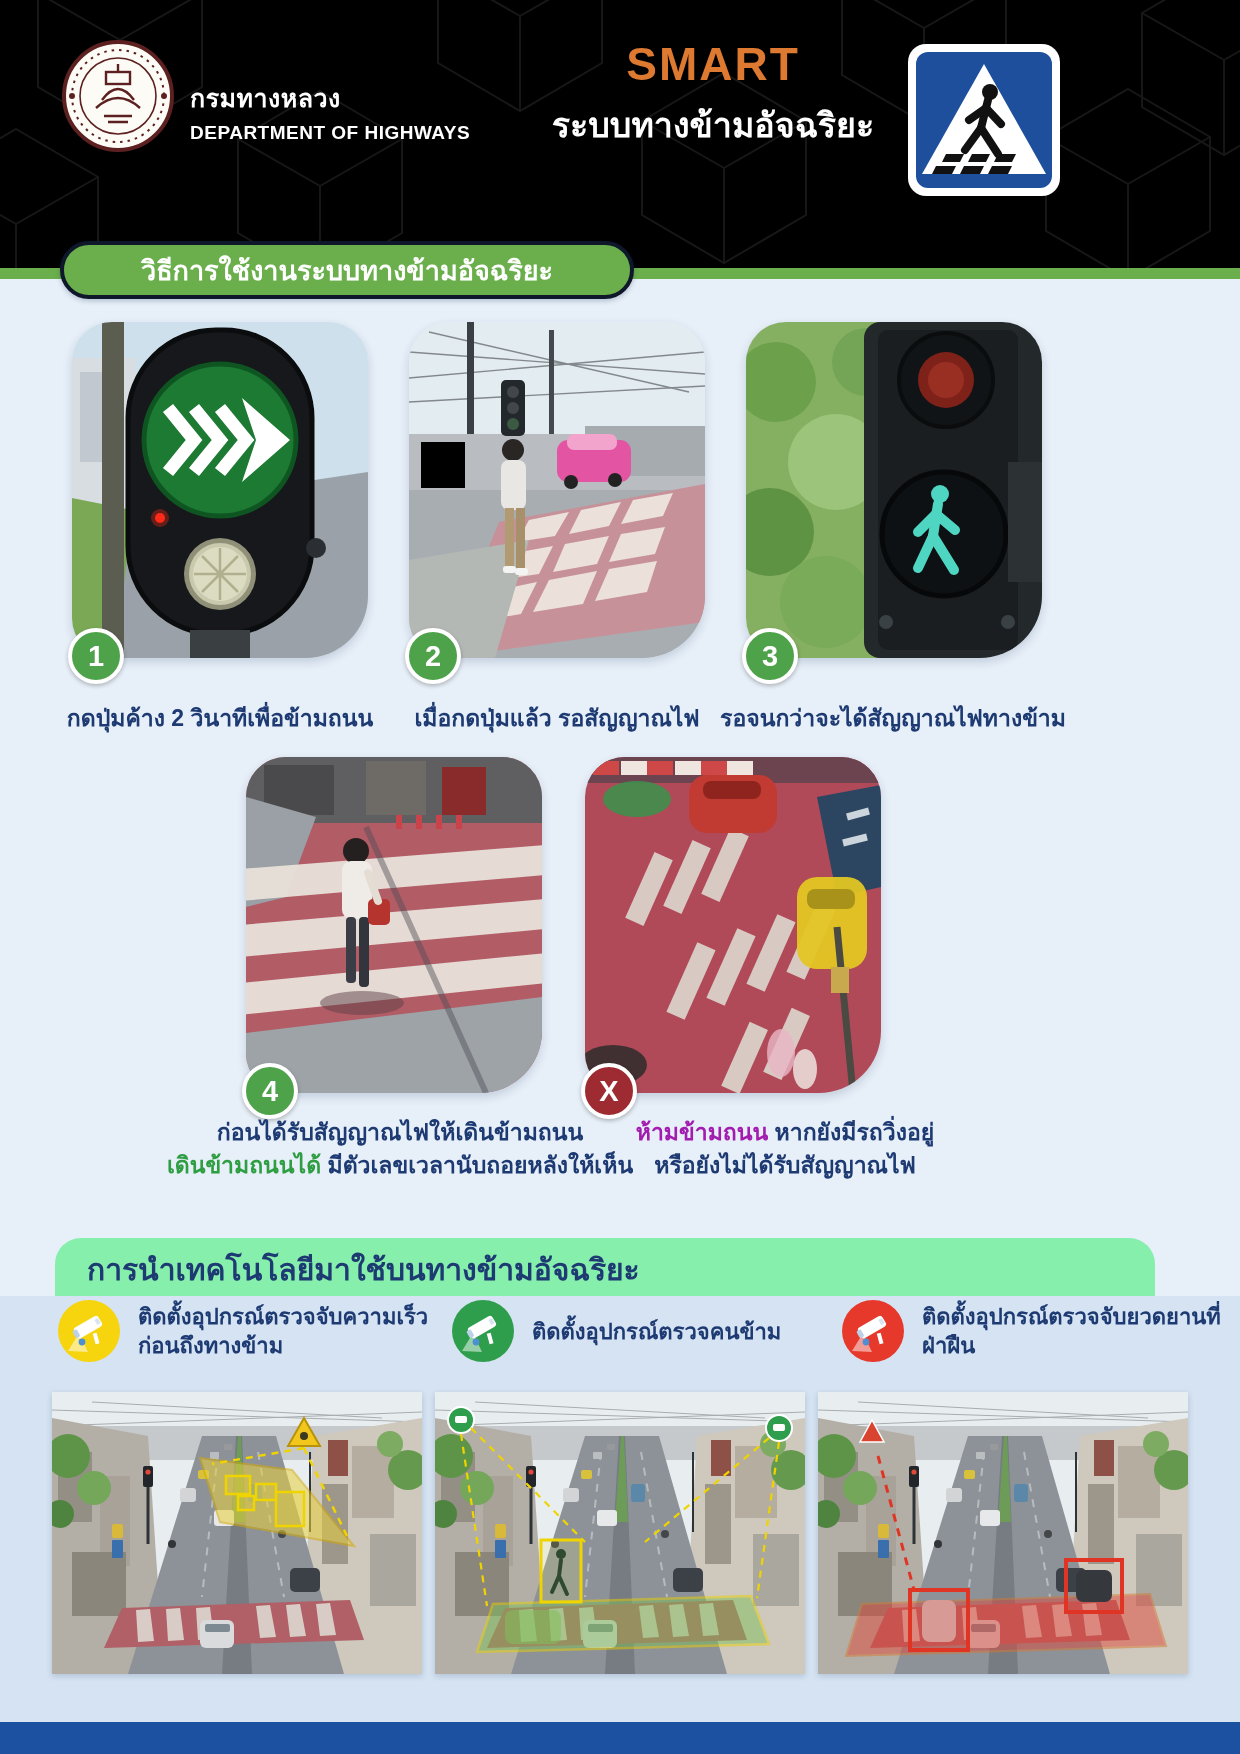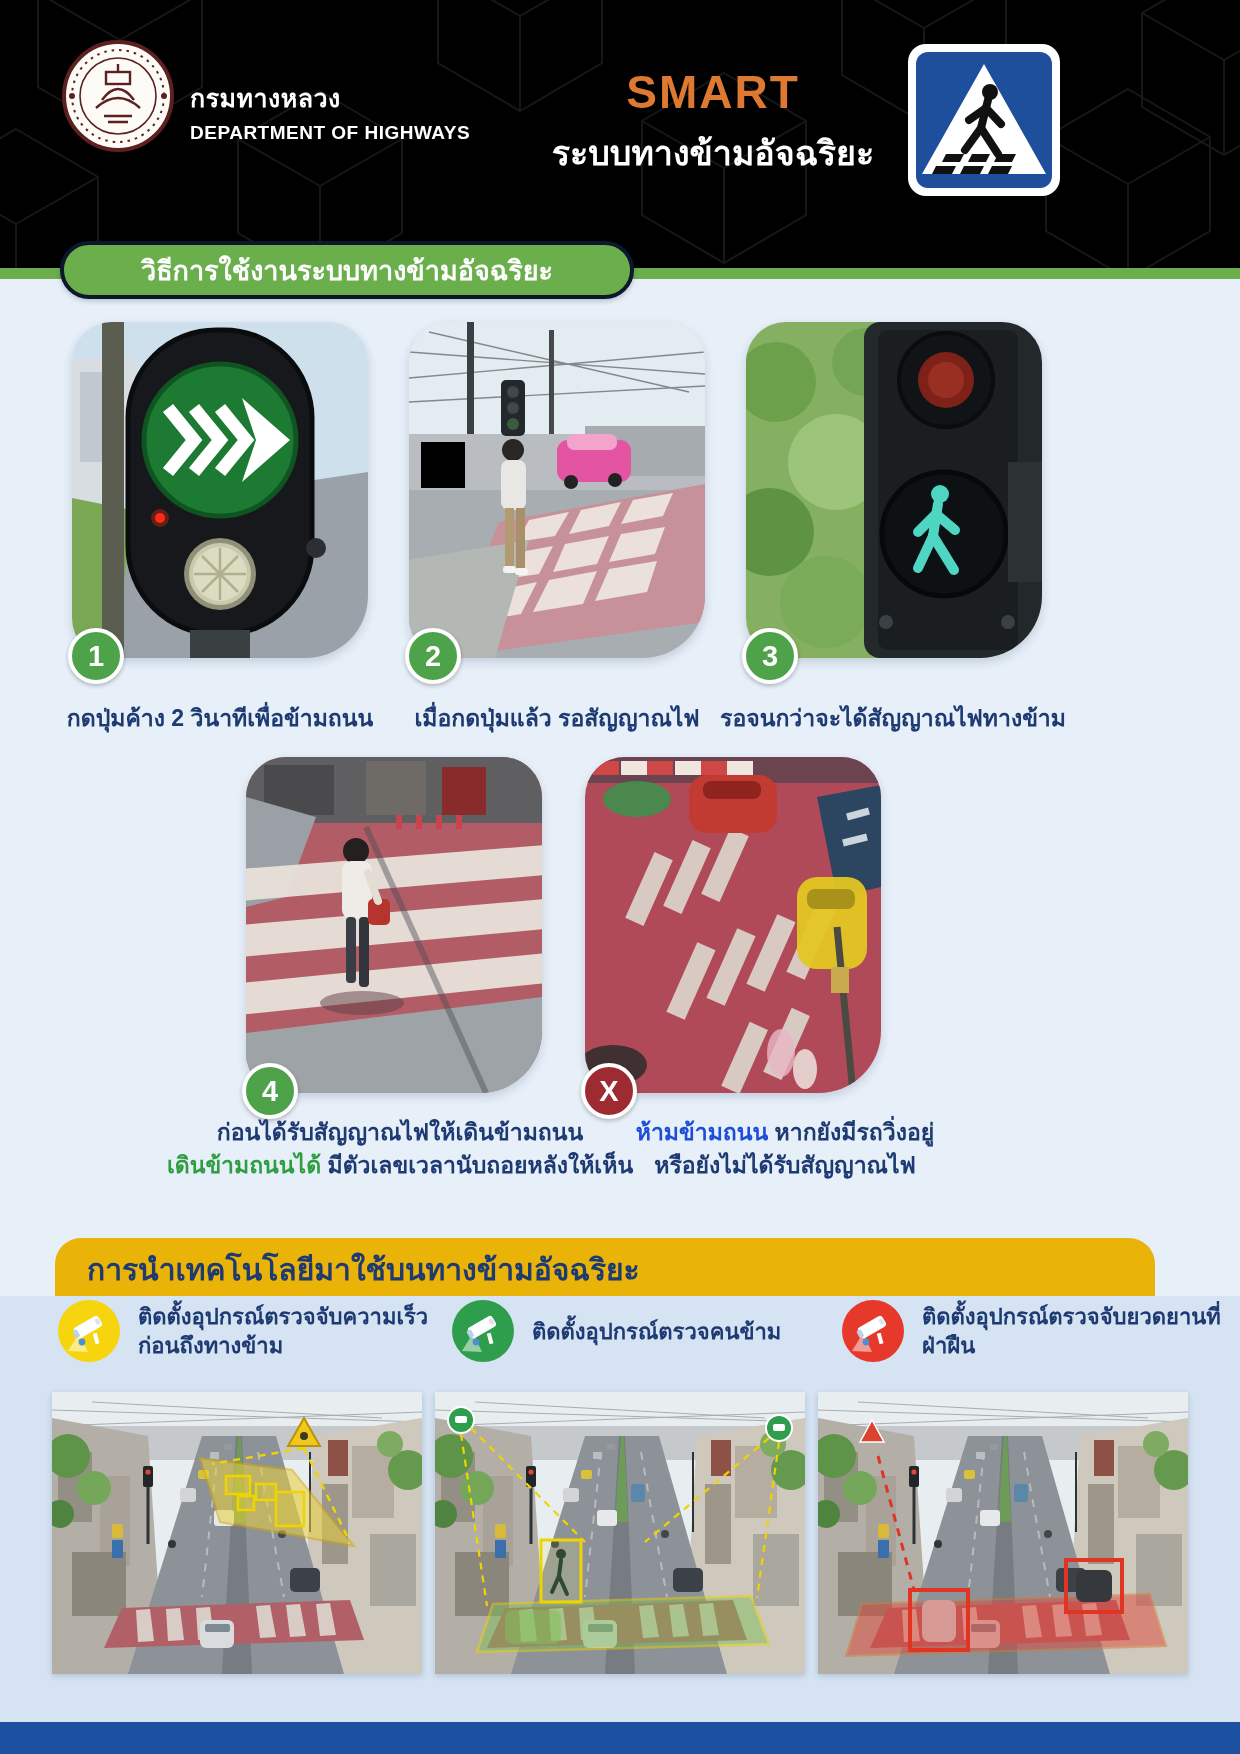--- a/index.html
+++ b/index.html
@@ -6,41 +6,41 @@
   .page{position:relative;width:1240px;height:1754px;background:#e7eff8;overflow:hidden;
         font-family:"Liberation Sans","DejaVu Sans",sans-serif;}
   
   .hdr{position:absolute;left:0;top:0;width:1240px;height:268px;background:#000000;}
   .hexpat{position:absolute;left:0;top:0;width:1240px;height:268px;}
   .logo{position:absolute;left:60px;top:38px;width:116px;height:116px;}
   .org{position:absolute;left:190px;top:78px;color:#ffffff;}
   .org-th{font-size:25px;font-weight:bold;letter-spacing:.5px;}
   .org-en{font-size:19px;font-weight:bold;letter-spacing:.5px;margin-top:4px;}
   .titleblock{position:absolute;left:540px;top:38px;width:346px;text-align:center;}
-  .t-main{font-size:46px;line-height:52px;font-weight:bold;color:#dd7930;letter-spacing:2px;margin-top:28px;}
+  .t-main{font-size:46px;line-height:52px;font-weight:bold;color:#dd7930;letter-spacing:2px;}
   .t-sub{font-size:34px;font-weight:bold;color:#ffffff;margin-top:8px;}
   .signbox{position:absolute;left:906px;top:42px;width:156px;height:156px;}
   .greenstrip{position:absolute;left:0;top:268px;width:1240px;height:11px;background:#6aaf4b;}
   .pill{position:absolute;left:60px;top:241px;width:566px;height:50px;background:#6aaf4b;
         border:4px solid #0f172a;border-radius:30px;display:flex;align-items:center;justify-content:center;
         color:#ffffff;font-size:27px;font-weight:bold;box-shadow:0 2px 5px rgba(20,50,90,.25);}
   
   .card{position:absolute;width:296px;height:336px;}
   .card .ph{display:block;width:296px;height:336px;border-radius:40px 40px 62px 40px;
             box-shadow:0 4px 10px rgba(30,60,100,.18);}
   .badge{position:absolute;left:-4px;top:306px;width:48px;height:48px;border-radius:50%;
          border:4px solid #ffffff;display:flex;align-items:center;justify-content:center;
          color:#ffffff;font-size:29px;font-weight:bold;box-shadow:0 2px 4px rgba(0,0,0,.25);}
   .badge.green{background:#4ea24a;}
   .badge.red{background:#9d2b31;}
   .cap{position:absolute;text-align:center;color:#1d3a72;font-size:23px;font-weight:bold;line-height:33px;}
   .hl-green{color:#2f9e43;}
-  .hl-red{color:#1d4ed8;}
+  .hl-red{color:#a21caf;}
   
-  .tab{position:absolute;left:55px;top:1238px;width:1100px;height:62px;background:#eab308;
+  .tab{position:absolute;left:55px;top:1238px;width:1100px;height:62px;background:#86efac;
        border-radius:26px 26px 0 0;display:flex;align-items:center;}
   .tab h2{margin:0 0 0 32px;font-size:30px;font-weight:bold;color:#1d3a72;}
   .panel{position:absolute;left:0;top:1296px;width:1240px;height:426px;background:#d5e3f2;}
   .feat{position:absolute;top:1300px;display:flex;align-items:center;gap:18px;}
   .cam-circle{width:62px;height:62px;border-radius:50%;flex:0 0 62px;display:flex;align-items:center;justify-content:center;}
   .feat-text{color:#1d3a72;font-size:22px;font-weight:bold;line-height:29px;}
   .bphoto{position:absolute;top:1392px;width:370px;height:282px;display:block;box-shadow:0 2px 6px rgba(30,60,100,.2);}
   .ftr{position:absolute;left:0;top:1722px;width:1240px;height:32px;background:#1c50a0;}
 </style>
 </head>

